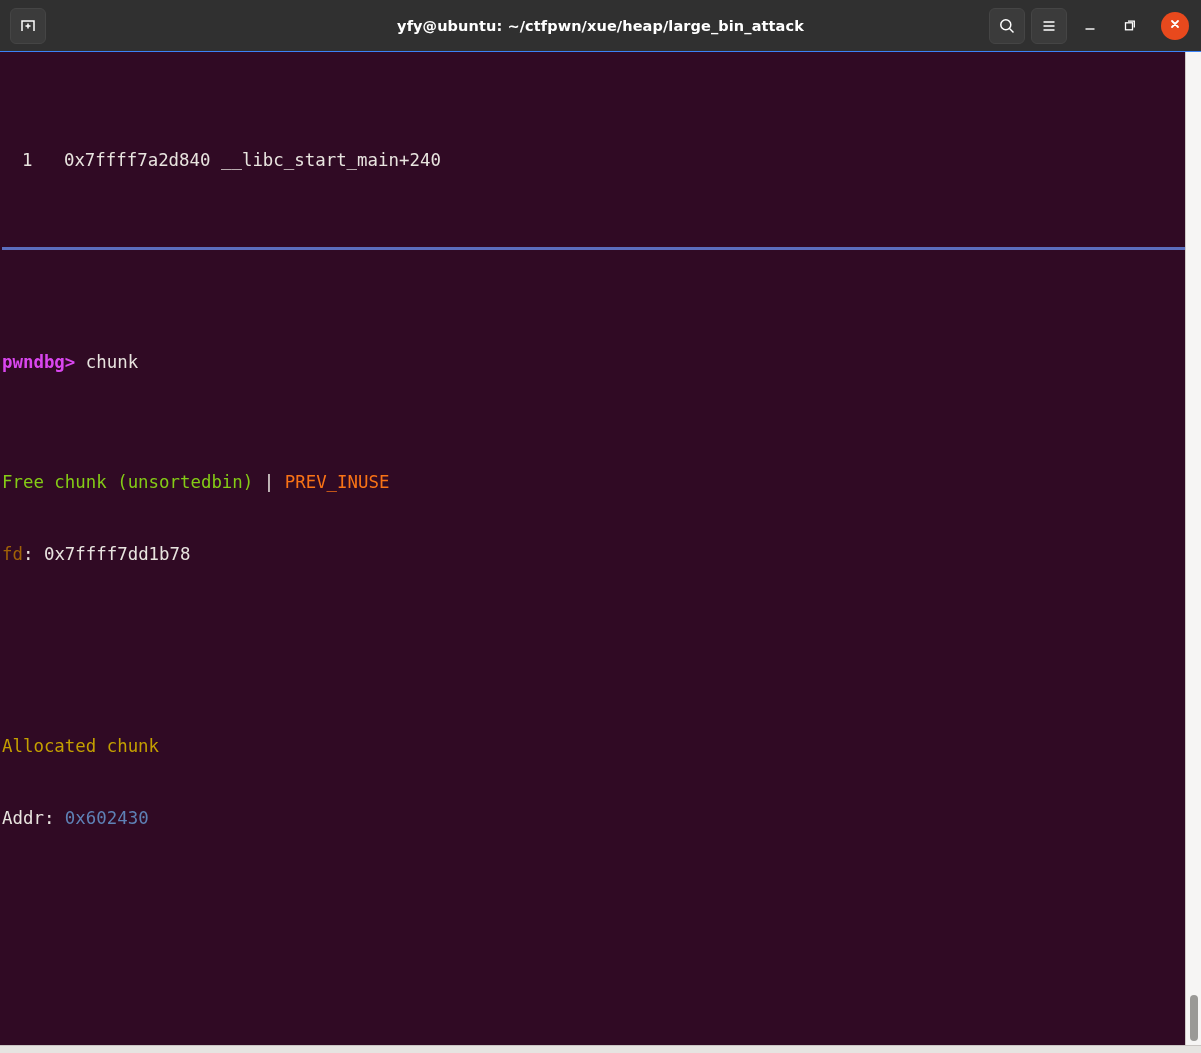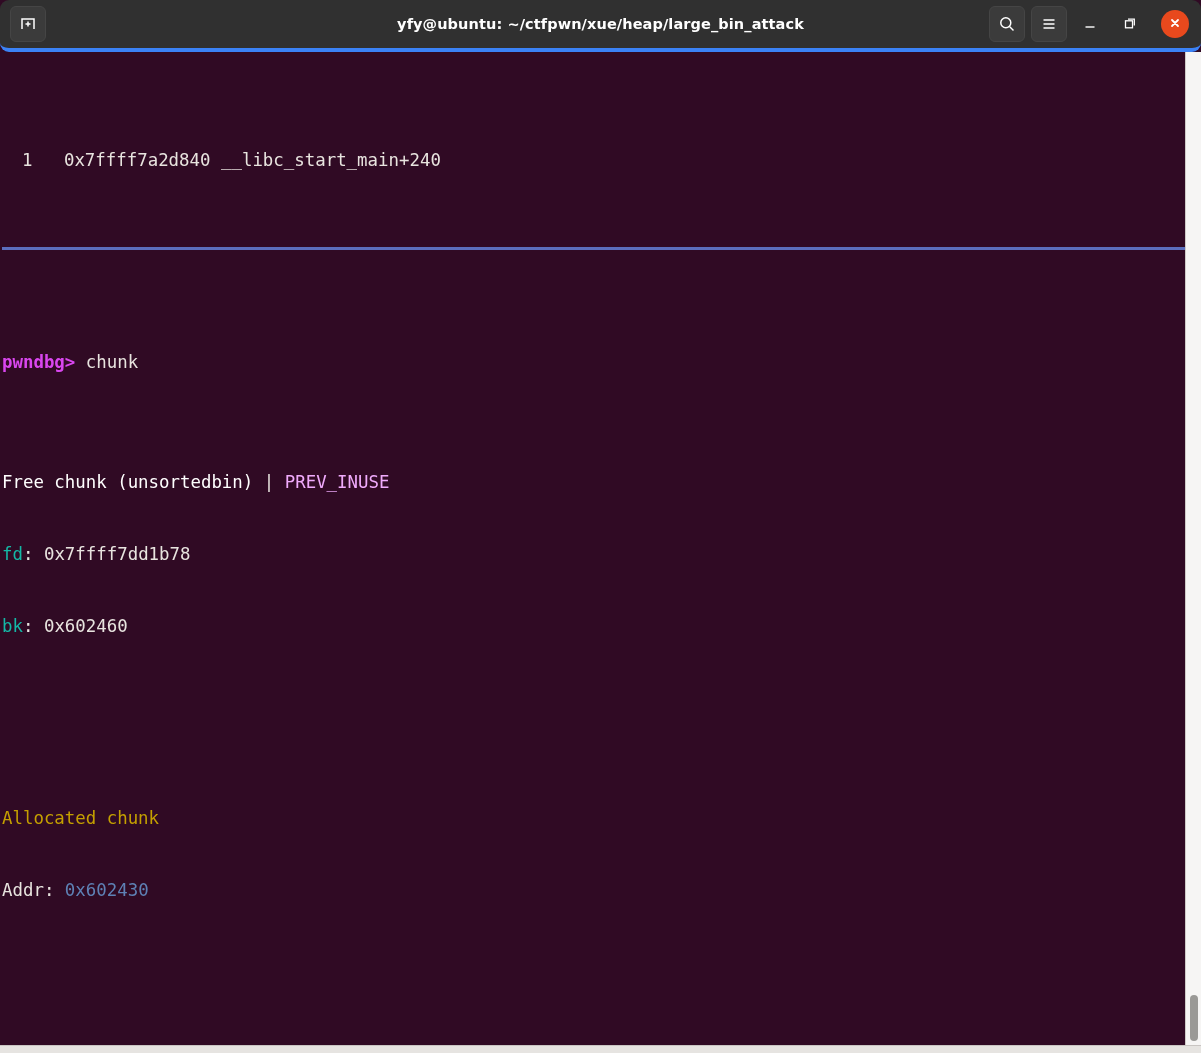--- a/index.html
+++ b/index.html
@@ -10,22 +10,21 @@
     font-family: "DejaVu Sans Mono", "Liberation Mono", monospace;
   }
   body { width: 1201px; height: 1053px; overflow: hidden; position: relative; }
 
   
   #titlebar {
     height: 52px; width: 1201px;
     background: #303030;
     display: flex; align-items: center;
     position: relative;
-    border-bottom: 4px solid #3b82f6;
-    border-radius: 9px;
+    border-bottom: 1px solid #3b82f6;
   }
   .tb-left { display: flex; align-items: center; padding-left: 10px; }
   .tb-right { display: flex; align-items: center; margin-left: auto; padding-right: 12px; gap: 6px; }
 
   .hdrbtn {
     width: 36px; height: 36px; border-radius: 6px;
     background: #3b3b3b;
     display: flex; align-items: center; justify-content: center;
     cursor: pointer; border: 1px solid #454545;
   }
@@ -75,24 +74,24 @@
   .sep {
     height: 3px;
     background: #5b6ebd;
     margin-top: 3px; margin-bottom: 4px;
     width: 1185px;
   }
 
   
   .c-white   { color: #e8e4df; }
   .c-prompt  { color: #d946ef; font-weight: bold; }
-  .c-green   { color: #ffffff; text-align: right; }
+  .c-green   { color: #84cc16; text-align: right; }
   .c-yellow  { color: #c4a000; }
-  .c-gold    { color: #f0abfc; }
-  .c-red     { color: #14b8a6; text-align: center; }
+  .c-gold    { color: #f97316; }
+  .c-red     { color: #a16207; text-align: center; }
   .c-blue    { color: #5e81b5; }
 
   
   #scrollbar-track {
     position: absolute;
     top: 52px; right: 0;
     width: 16px; height: 993px;
     background: #f6f5f4;
     border-left: 1px solid #cfcbc8;
   }
@@ -179,21 +178,20 @@
       <div class="line bt-line"><span class="c-white">1</span><span class="c-white">   </span><span class="c-white">0x7ffff7a2d840</span><span class="c-white"> </span><span class="c-white">__libc_start_main+240</span></div>
 
       <div class="sep"></div>
 
       
       <div class="line"><span class="c-prompt">pwndbg&gt;</span><span class="c-white"> </span><span class="c-white">chunk</span></div>
 
       
       <div class="line"><span class="c-green">Free chunk (unsortedbin)</span><span class="c-white"> </span><span class="c-white">|</span><span class="c-white"> </span><span class="c-gold">PREV_INUSE</span></div>
       <div class="line"><span class="c-red">fd</span><span class="c-white">:</span><span class="c-white"> </span><span class="c-white">0x7ffff7dd1b78</span></div>
-      <div class="line"><span class="c-red">bk</span><span class="c-white">:</span><span class="c-white"> </span><span class="c-white">0x602460</span></div>
       <div class="line">&nbsp;</div>
 
       
       <div class="line"><span class="c-yellow">Allocated chunk</span></div>
       <div class="line"><span class="c-white">Addr:</span><span class="c-white"> </span><span class="c-blue">0x602430</span></div>
       
       
 
       
       

